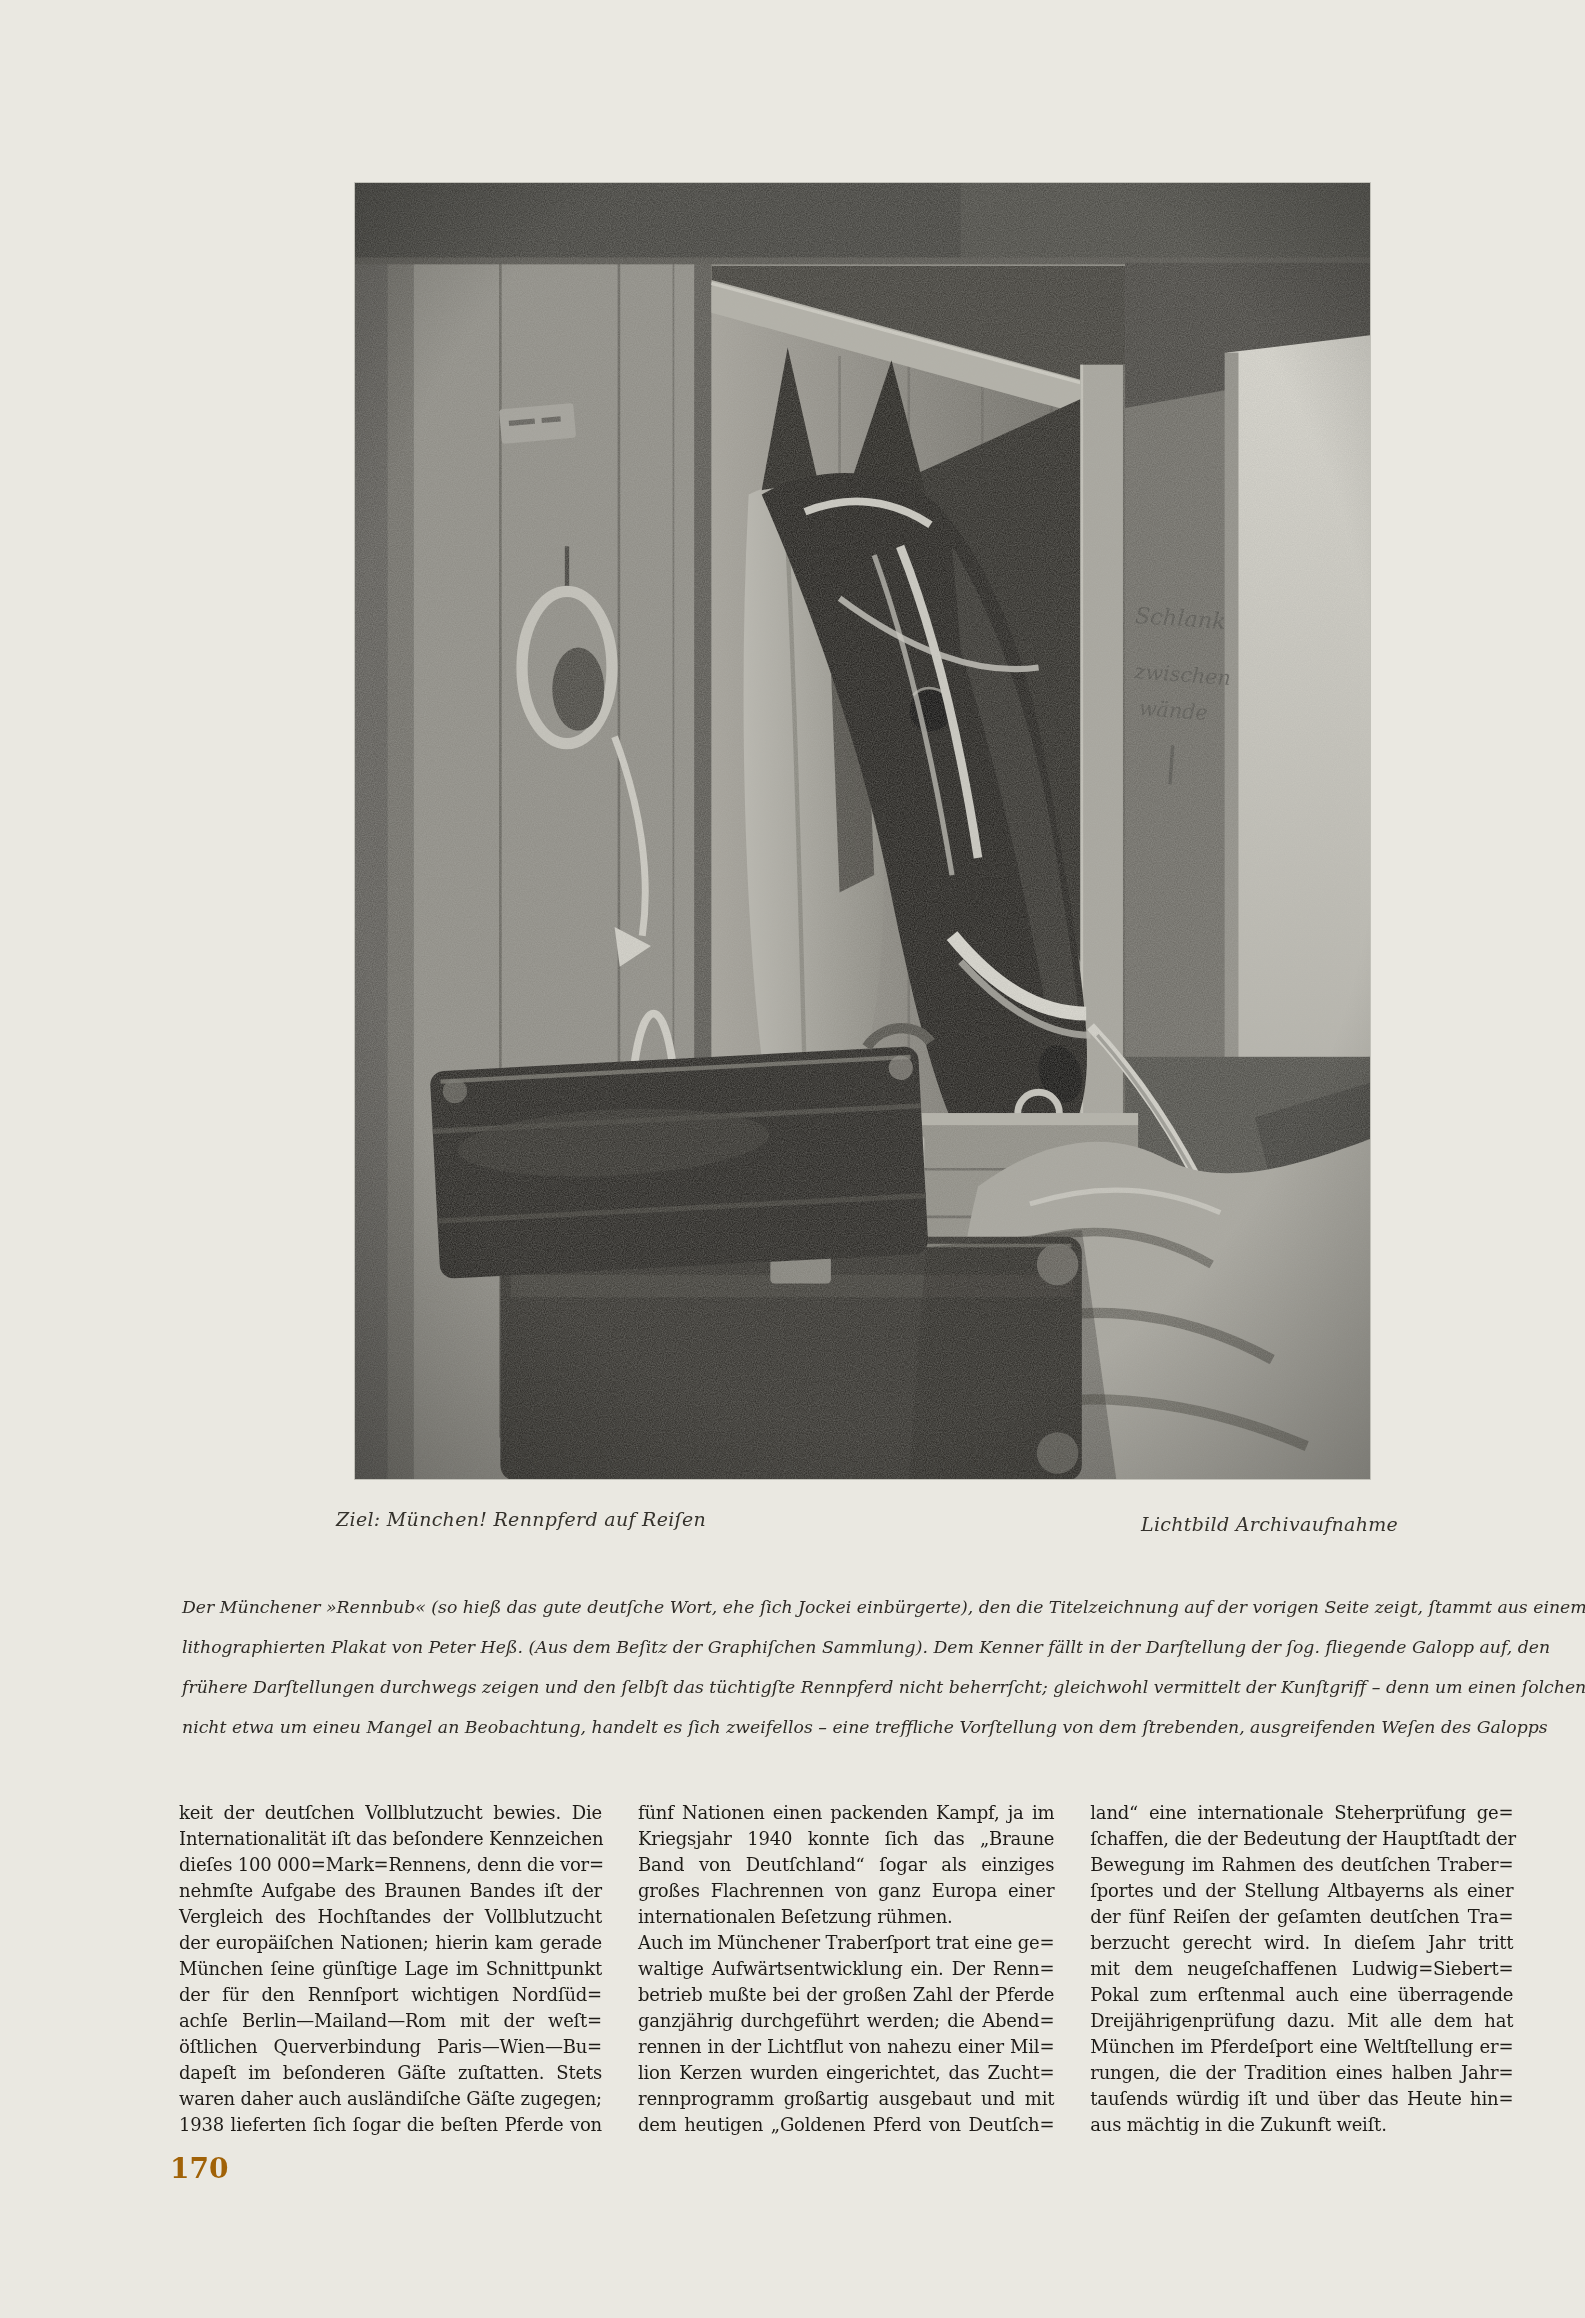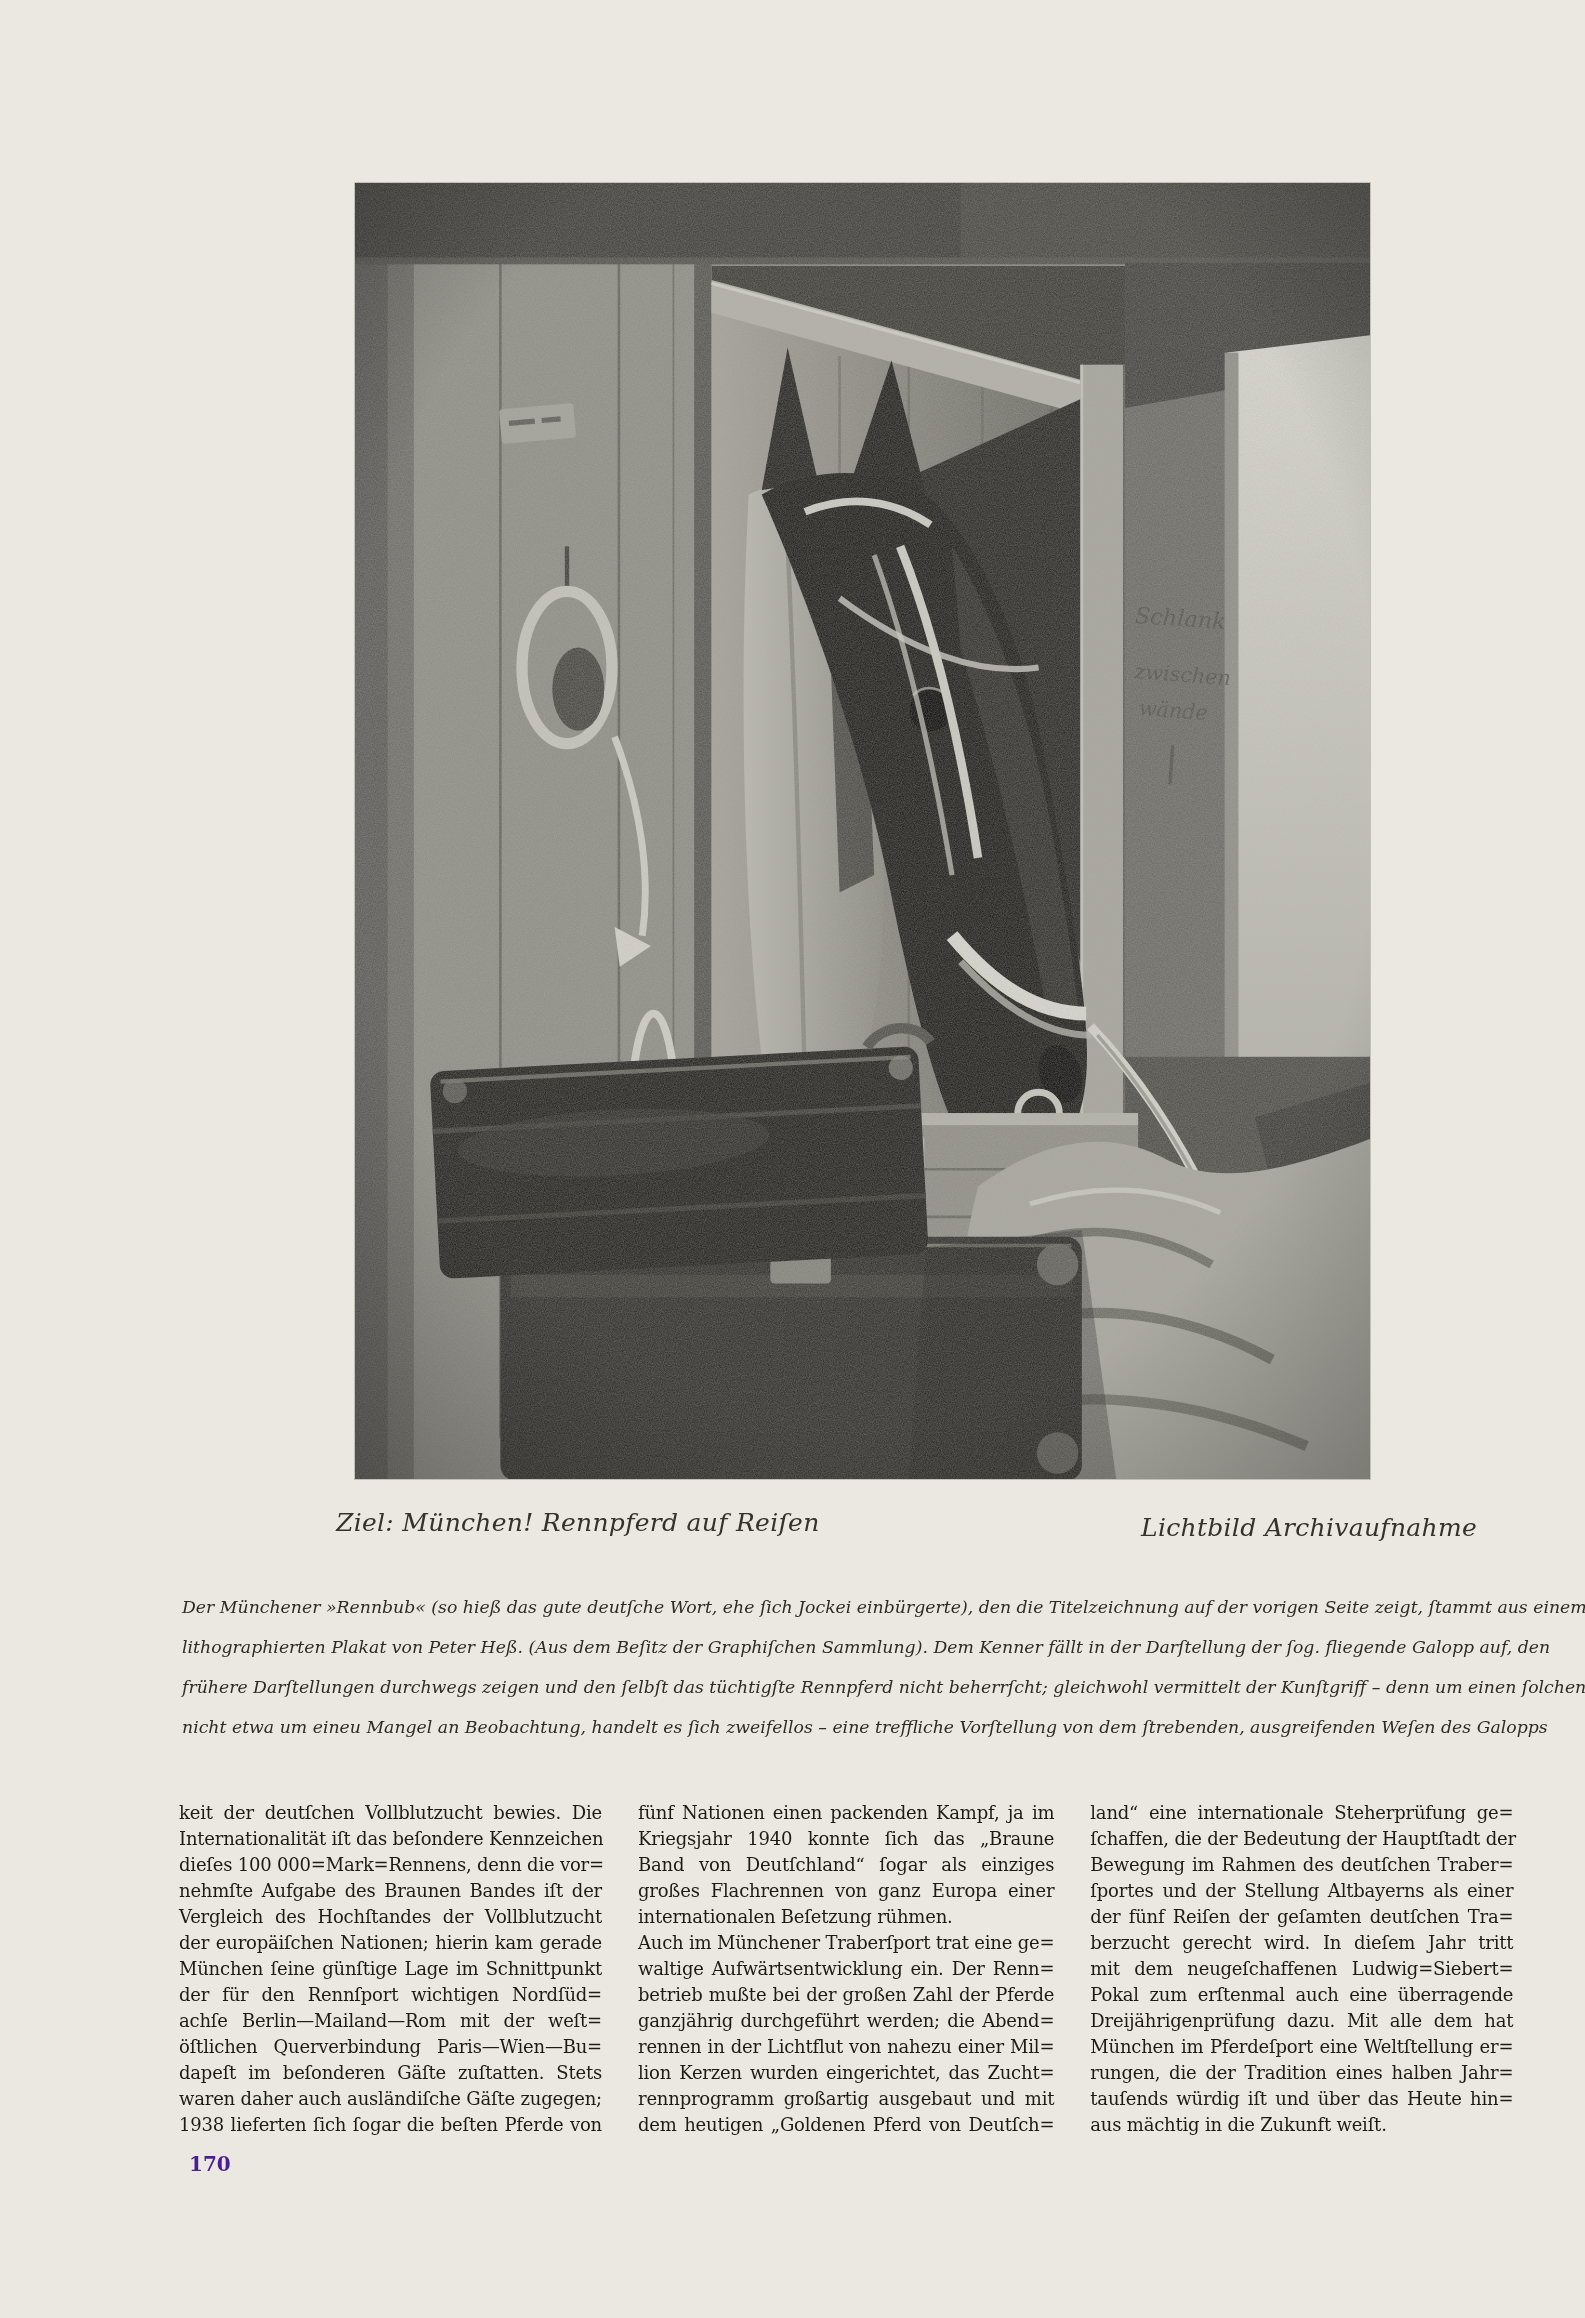--- a/index.html
+++ b/index.html
@@ -1,31 +1,31 @@
 <!DOCTYPE html>
 <html style="font-size:14px"><head>
 <meta charset="utf-8">
 <style>
   html,body{margin:0;padding:0;background:#eae8e1;}
   .page{position:relative;width:1586px;height:2319px;background:#eae8e1;overflow:hidden;
         font-family:"DejaVu Serif", serif;color:#221f1b;}
   .photo{position:absolute;left:355px;top:183px;width:1015px;height:1296px;margin:0;
          box-shadow:0 0 0 0.9px rgba(60,58,52,.25);}
   .photo svg{display:block;width:100%;height:100%;}
-  .cap{position:absolute;font-style:italic;font-size:25px;color:#35322c;letter-spacing:0.3px;}
+  .cap{position:absolute;font-style:italic;font-size:19px;color:#35322c;letter-spacing:0.3px;}
   .cap-left{left:336px;top:1508px;}
   .cap-right{left:1141px;top:1513px;}
   .intro{position:absolute;left:182px;top:1587px;width:1324px;font-style:italic;
          font-size:17.3px;color:#2e2b26;}
   .intro .line{line-height:40px;}
   .cols{position:absolute;left:179px;top:1800px;width:1320px;display:flex;gap:36px;}
   .col{width:423px;font-size:18px;letter-spacing:-0.2px;color:#1e1b17;}
   .line{text-align:justify;text-align-last:justify;white-space:nowrap;line-height:26px;}
   .line.flush{text-align-last:left;}
-  .pageno{position:absolute;left:189px;top:2152px;font-size:20px;font-weight:bold;color:#4c1d95;}
+  .pageno{position:absolute;left:170px;top:2152px;font-size:28px;font-weight:bold;color:#a16207;}
   svg text{font-family:"DejaVu Serif", serif;}
 </style>
 </head>
 <body>
 
 <div class="page">
 
   <figure class="photo">
     <svg viewBox="0 0 1173 1498" preserveAspectRatio="none">
       <defs>

